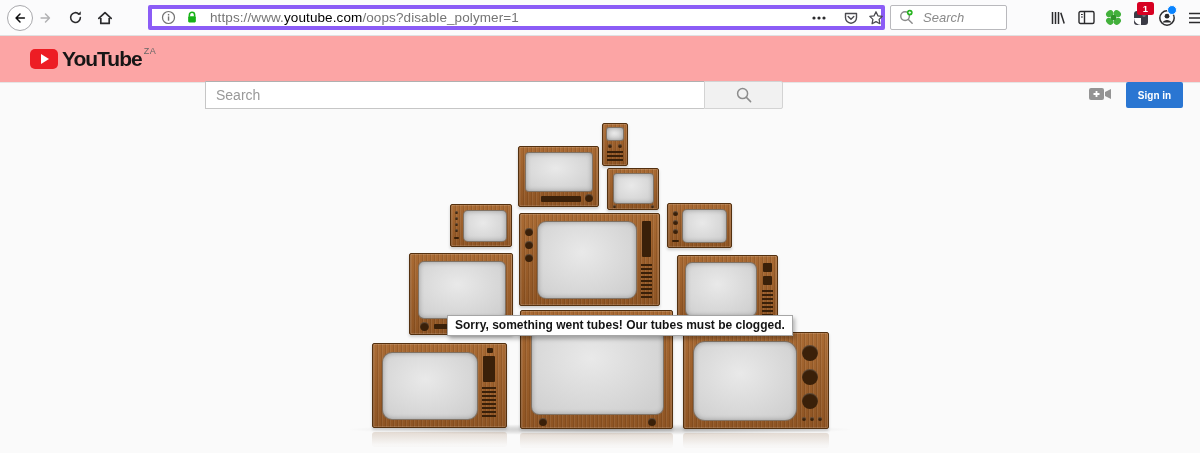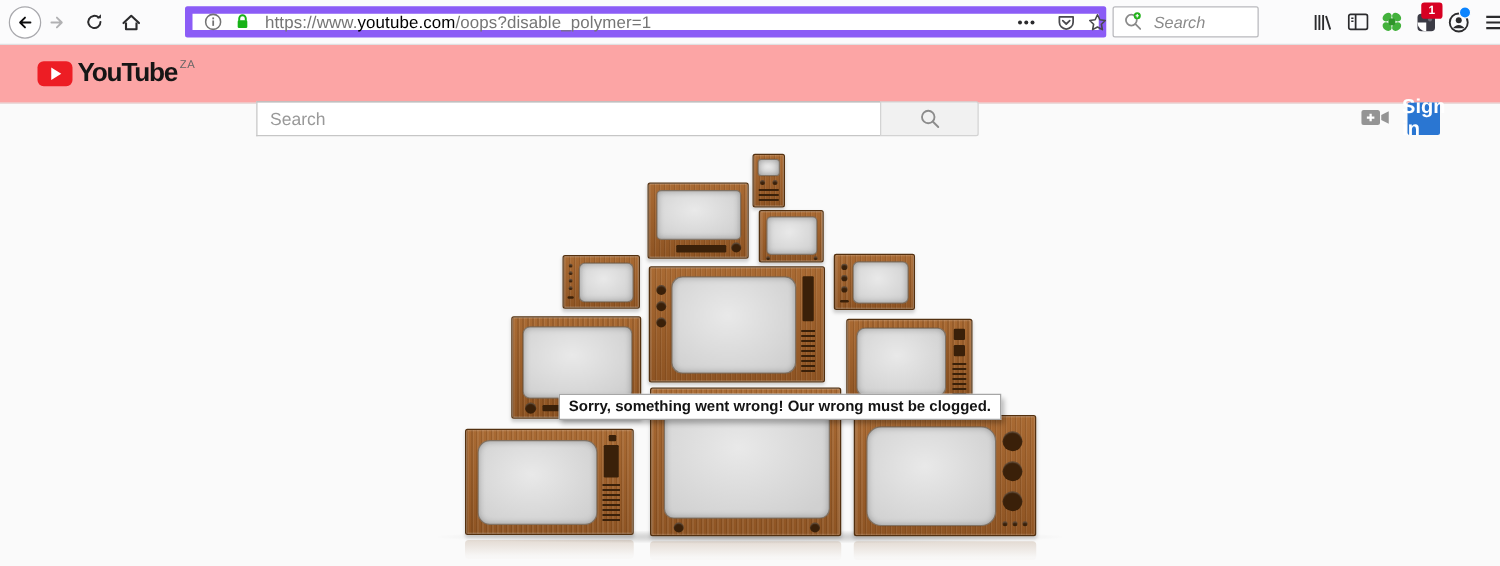--- a/index.html
+++ b/index.html
@@ -4,41 +4,41 @@
 <style>
   html,body{margin:0;padding:0;}
   body{
     width:1200px;height:453px;position:relative;overflow:hidden;
     font-family:"Liberation Sans",sans-serif;background:#fafafa;
   }
   
   .toolbar{position:absolute;top:0;left:0;width:1200px;height:35px;background:#fbfbfc;border-bottom:1px solid #e0e0e1;z-index:20;}
   .tbtn{position:absolute;top:4px;width:27px;height:27px;display:flex;align-items:center;justify-content:center;border-radius:3px;}
   .back-circle{border:1px solid #a9a9ad;border-radius:50%;background:#fff;width:26px;height:26px;box-sizing:border-box;display:flex;align-items:center;justify-content:center;}
-  .urlbar{position:absolute;left:148px;top:5px;width:737px;height:25px;box-sizing:border-box;background:#fff;border:6px solid #8b5cf6;border-radius:2px;display:flex;align-items:center;}
+  .urlbar{position:absolute;left:148px;top:5px;width:737px;height:25px;box-sizing:border-box;background:#fff;border:4px solid #8b5cf6;border-radius:2px;display:flex;align-items:center;}
   .urlbar .utext{font-size:13.5px;white-space:nowrap;letter-spacing:.1px;}
   .u-gray{color:#757575;}
   .u-dark{color:#0c0c0d;font-weight:700;}
   .pa{position:absolute;top:0;height:100%;display:flex;align-items:center;justify-content:center;width:24px;}
   .searchbar{position:absolute;left:890px;top:5px;width:117px;height:25px;box-sizing:border-box;background:#fff;border:1px solid #b9b9bd;border-radius:2px;display:flex;align-items:center;}
   .searchbar input{border:none;outline:none;width:78px;font-size:13px;font-style:italic;color:#444;background:transparent;font-family:"Liberation Sans",sans-serif;}
   .searchbar input::placeholder{color:#8a8a8a;font-style:italic;}
   .badge{position:absolute;left:1137px;top:2px;min-width:13px;height:13px;background:#d70022;color:#fff;border-radius:2.5px;font-size:9.5px;font-weight:700;display:flex;align-items:center;justify-content:center;padding:0 2px;z-index:25;}
   .bluedot{position:absolute;left:1167px;top:5px;width:8px;height:8px;border-radius:50%;background:#0a84ff;border:1.5px solid #fbfbfc;z-index:25;}
   
   .ytheader{position:absolute;top:36px;left:0;width:1200px;height:46px;background:#fca5a5;border-bottom:1px solid #e5e5e5;z-index:15;}
   .ytlogo{position:absolute;left:30px;top:9px;height:28px;display:flex;align-items:center;cursor:pointer;}
   .playbtn{width:28px;height:20px;background:#ed1d24;border-radius:5px;display:flex;align-items:center;justify-content:center;margin-right:4px;}
   .playbtn .tri{width:0;height:0;border-left:8px solid #fff;border-top:5px solid transparent;border-bottom:5px solid transparent;margin-left:2px;}
   .wordmark{font-size:21px;font-weight:700;letter-spacing:-1px;color:#161616;}
   .region{font-size:9px;color:#666;position:relative;top:-8px;left:2px;letter-spacing:.5px;}
   .ytsearch-input{position:absolute;left:205px;top:45px;width:499px;height:28px;box-sizing:border-box;border:1px solid #c6c6c6;border-top-color:#b0b0b0;border-right:none;padding:0 10px;font-size:14px;color:#333;font-family:"Liberation Sans",sans-serif;outline:none;background:#fff;}
   .ytsearch-input::placeholder{color:#999;}
   .ytsearch-btn{position:absolute;left:704px;top:45px;width:79px;height:28px;box-sizing:border-box;background:#f1f1f1;border:1px solid #d3d3d3;border-radius:0 2px 2px 0;display:flex;align-items:center;justify-content:center;cursor:pointer;}
-  .signin{position:absolute;left:1126px;top:46px;width:26px;height:26px;background:#2a76d2;border-radius:2px;color:#fff;font-size:16px;font-weight:700;display:flex;align-items:center;justify-content:center;cursor:pointer;}
+  .signin{position:absolute;left:1126px;top:46px;width:57px;height:26px;background:#2a76d2;border-radius:2px;color:#fff;font-size:10px;font-weight:700;display:flex;align-items:center;justify-content:center;cursor:pointer;}
   .camera{position:absolute;left:1089px;top:50px;}
   
   .content{position:absolute;top:83px;left:0;width:1200px;height:370px;background:#fafafa;overflow:hidden;}
   .tv{position:absolute;box-sizing:border-box;border:1px solid #53300f;border-radius:2px;
       background:
         repeating-linear-gradient(90deg, rgba(58,28,4,.14) 0 1px, rgba(255,255,255,.07) 1px 2px, rgba(0,0,0,0) 2px 4px),
         linear-gradient(180deg,#a96a33,#8e5423);
       box-shadow: inset 0 0 0 1px rgba(255,255,255,.14), 0 2px 3px rgba(0,0,0,.18);}
   .screen{position:absolute;background:radial-gradient(ellipse at 45% 40%,#e9e9e9,#d0d0d0 85%);
       border:1px solid rgba(60,34,10,.55);box-shadow:inset 0 0 5px rgba(0,0,0,.28);box-sizing:border-box;}
@@ -277,14 +277,14 @@
         <div class="screen" style="left: 9px; top: 8px; width: 104px; height: 80px; border-radius: 12px;"></div>
         <div class="knob" style="left: 118px; top: 12px; width: 16px; height: 16px;"></div>
         <div class="knob" style="left: 118px; top: 36px; width: 16px; height: 16px;"></div>
         <div class="knob" style="left: 118px; top: 60px; width: 16px; height: 16px;"></div>
         <div class="knob" style="left: 118px; top: 84px; width: 4px; height: 4px;"></div>
         <div class="knob" style="left: 126px; top: 84px; width: 4px; height: 4px;"></div>
         <div class="knob" style="left: 134px; top: 84px; width: 4px; height: 4px;"></div>
       </div>
       <div class="refl" style="left: 683px; top: 350px; width: 146px; height: 15px;"></div>
     </div>
-  <div class="tooltip">Sorry, something went wrong! Our wrong must be clogged.</div>
+  <div class="tooltip">Sorry, something went tubes! Our tubes must be clogged.</div>
 </div>
 
 </body></html>

